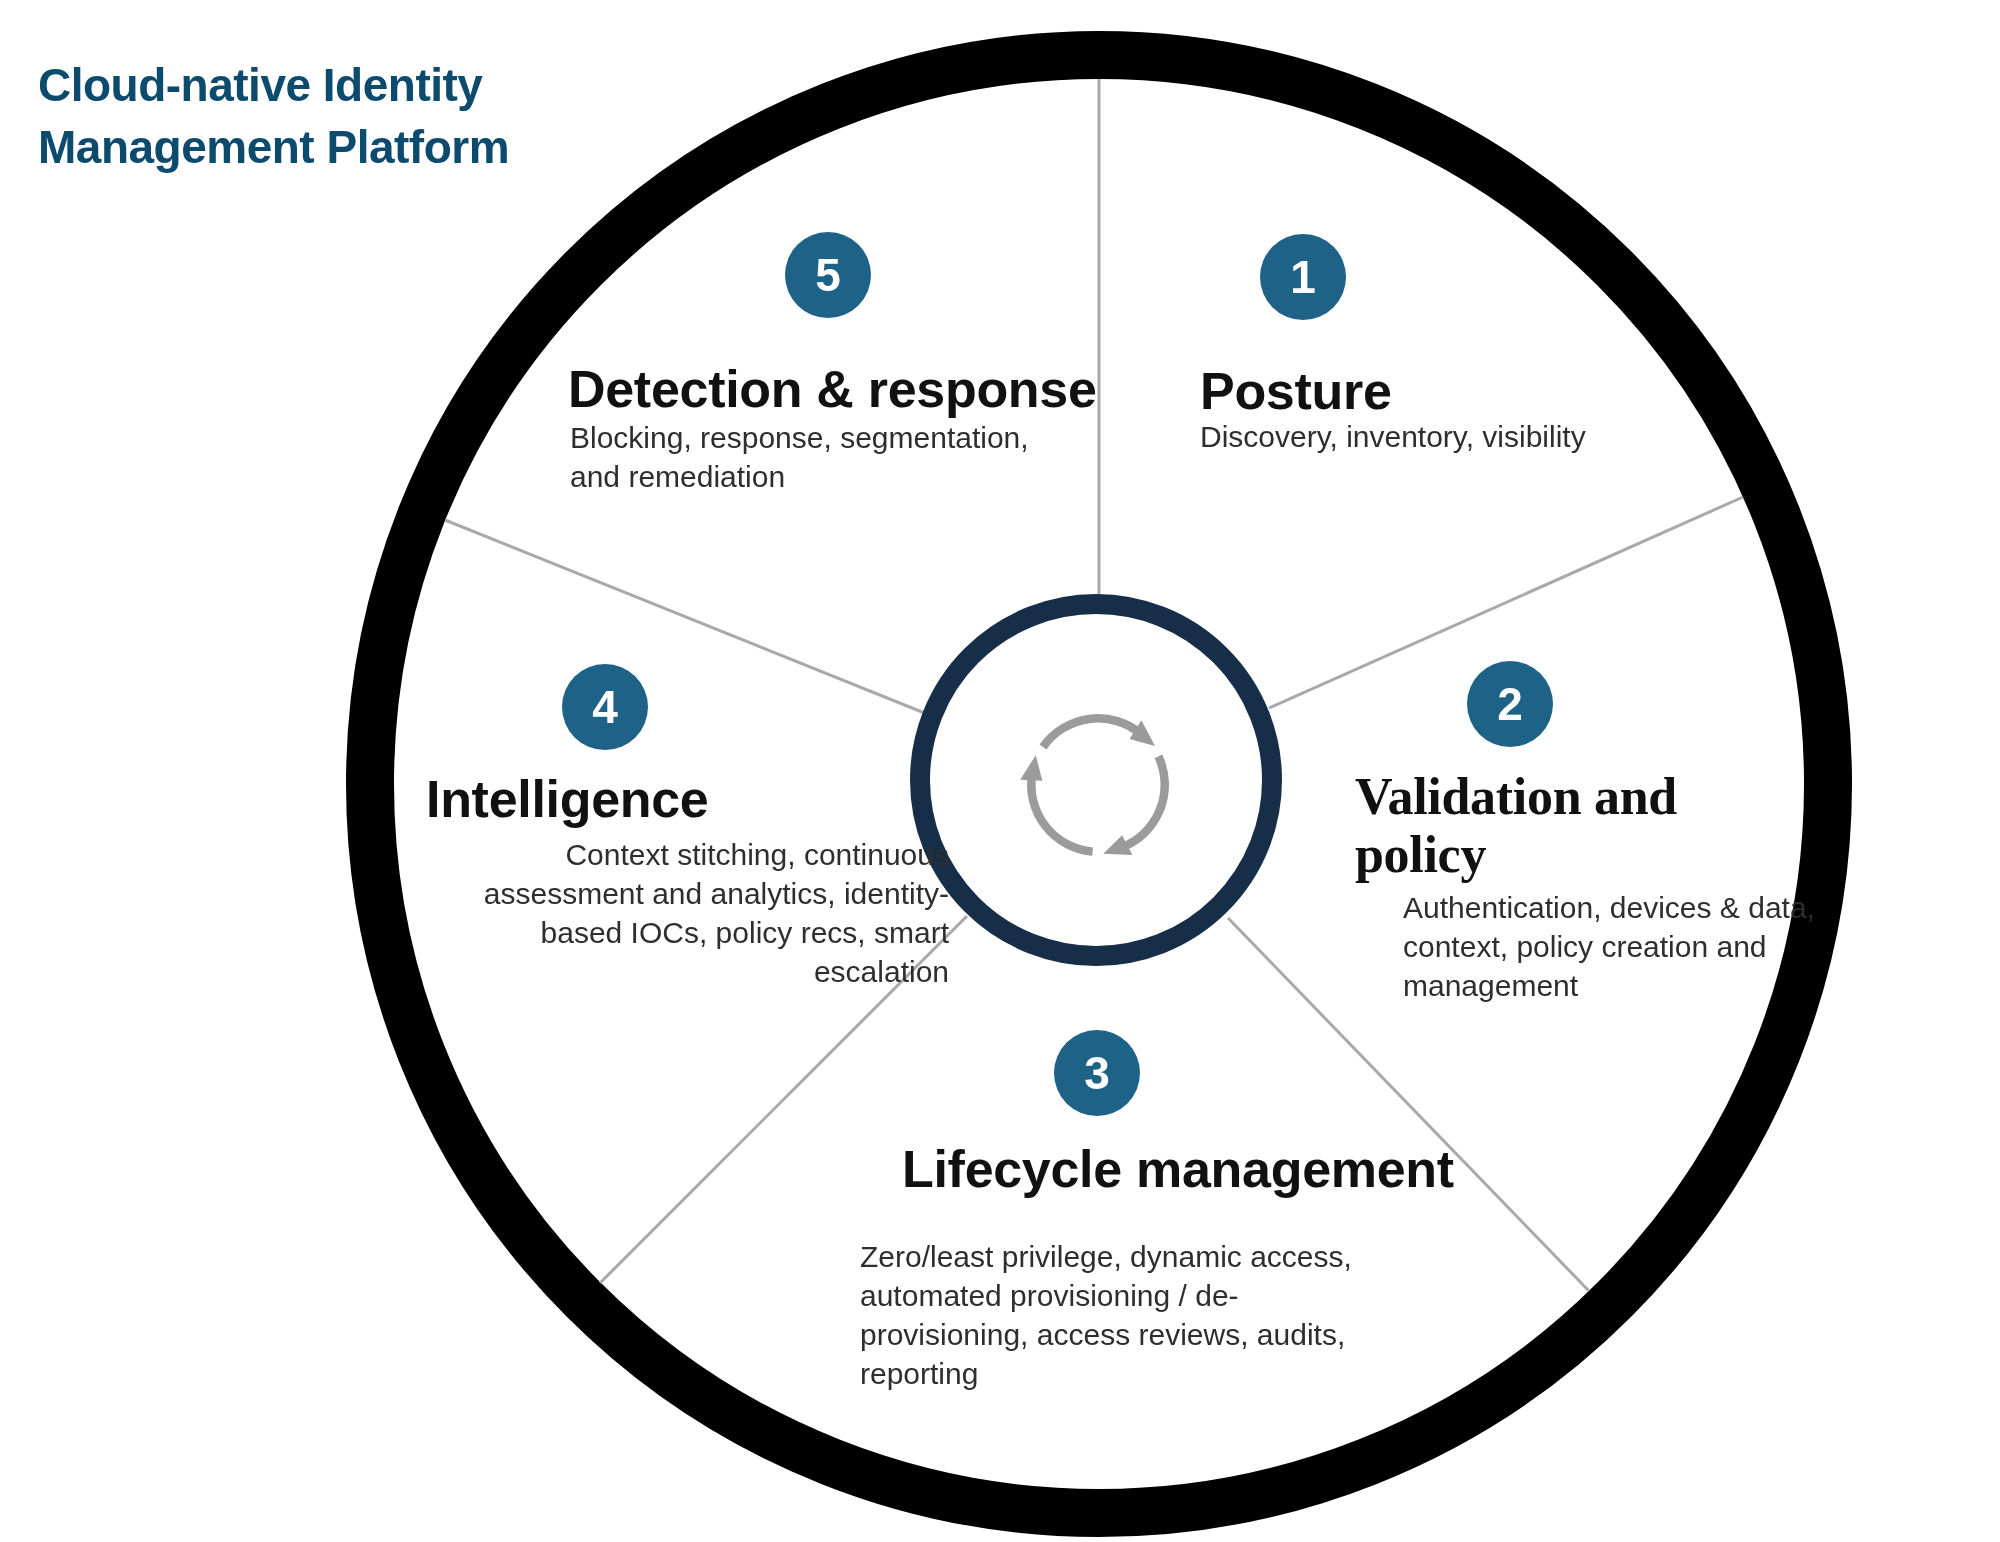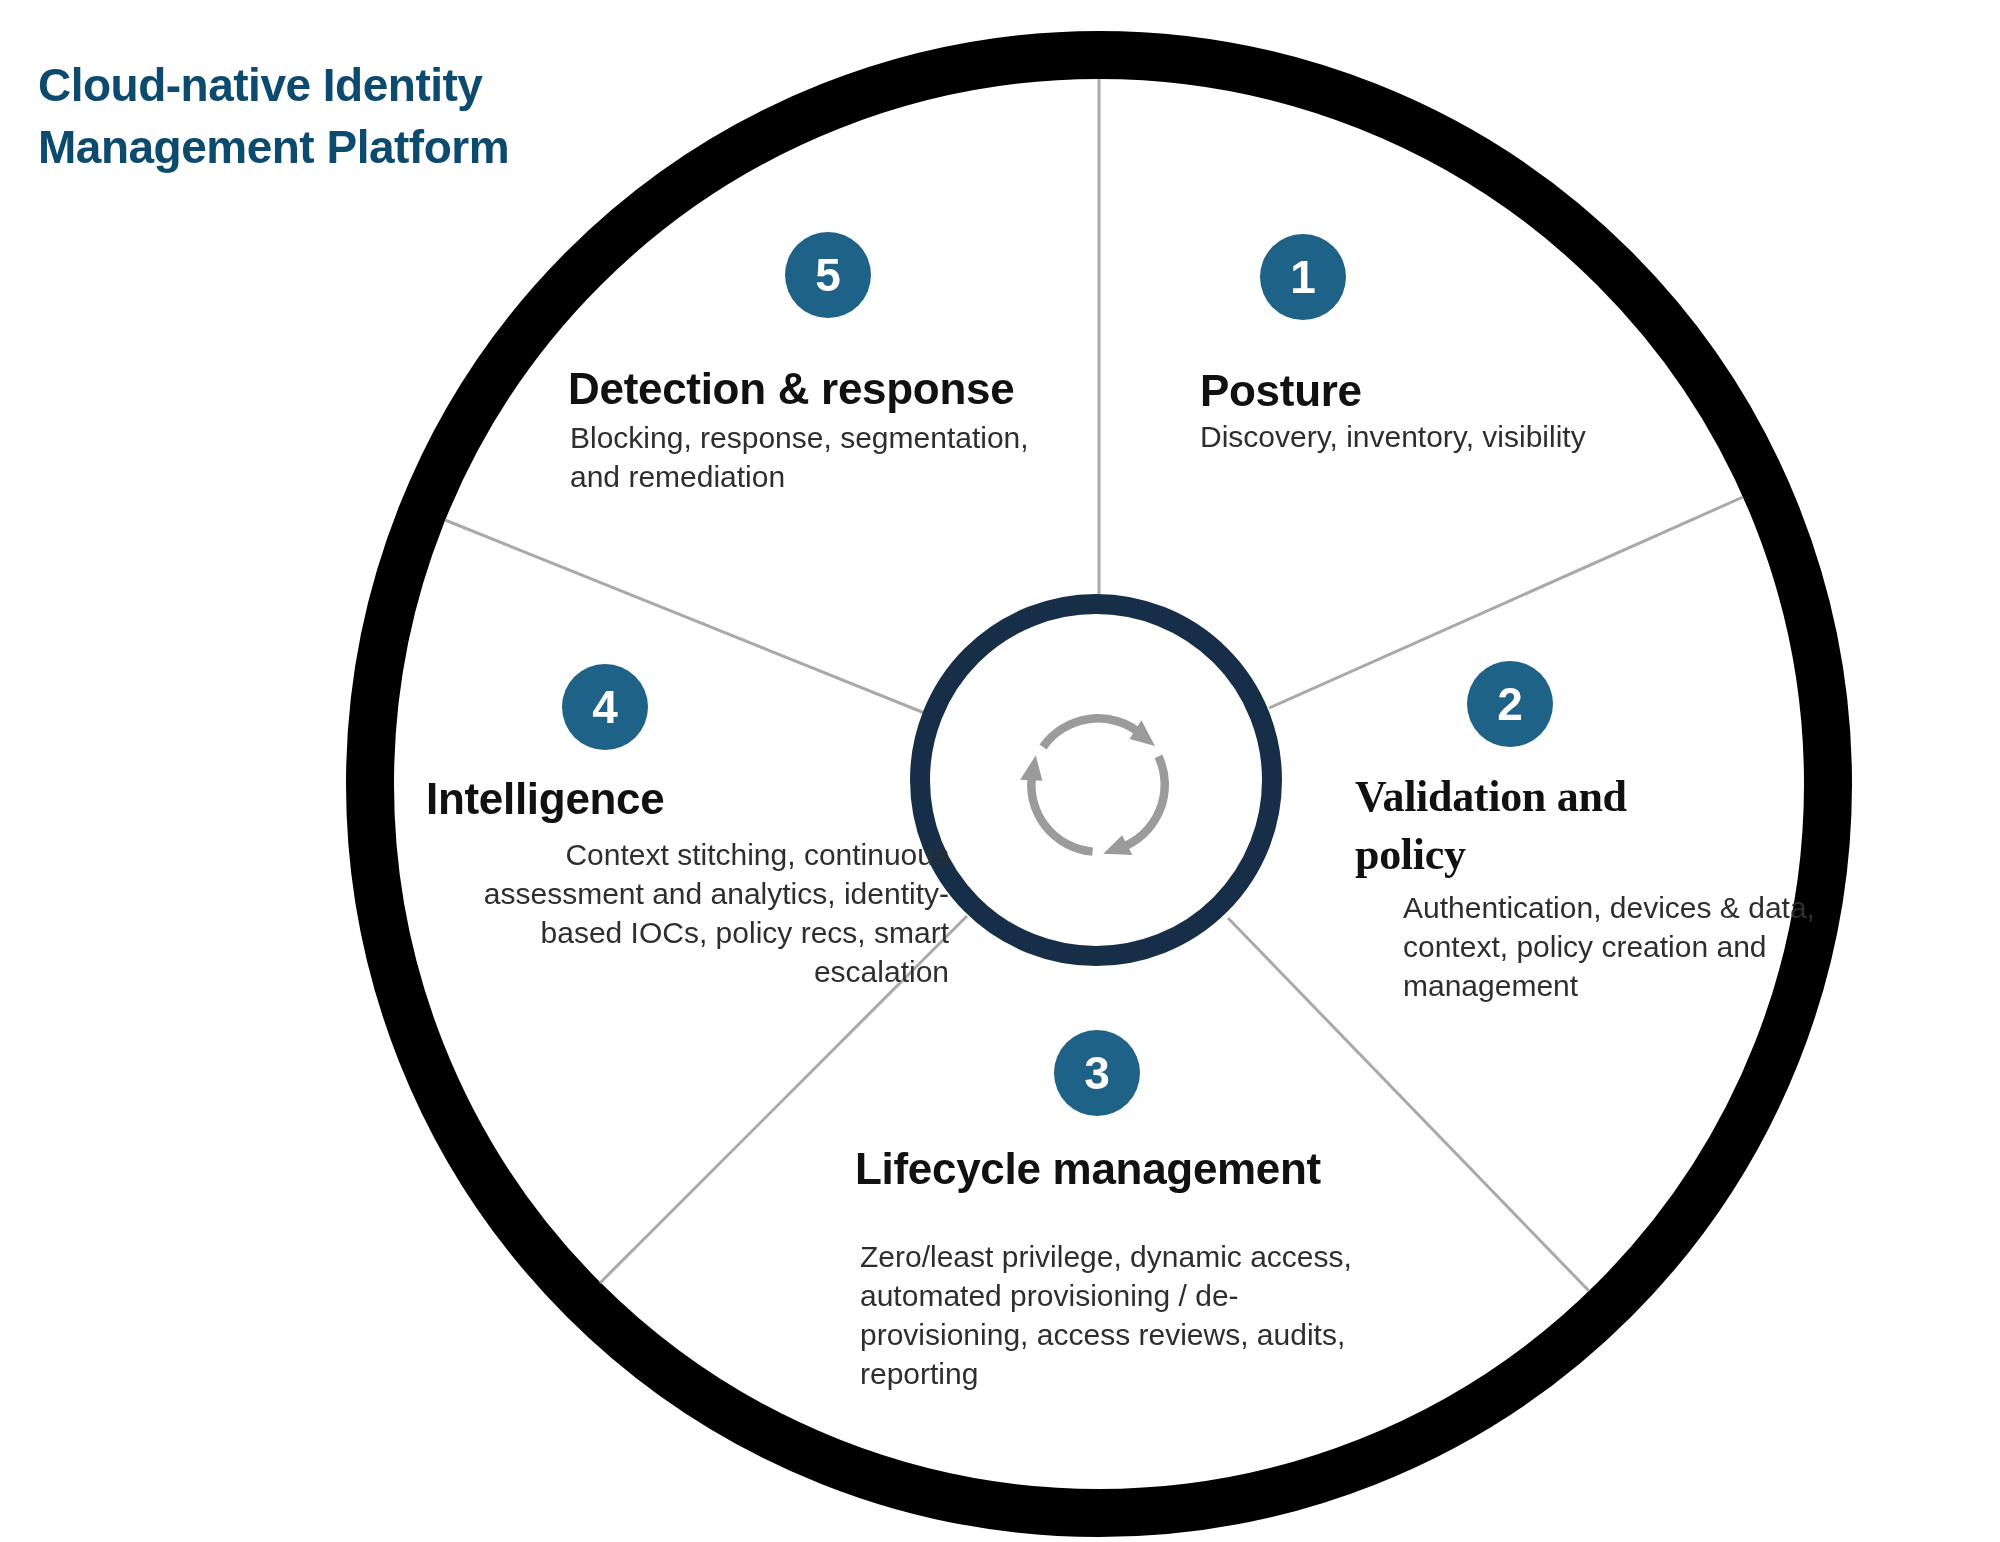--- a/index.html
+++ b/index.html
@@ -31,21 +31,21 @@
     color: #ffffff;
     display: flex;
     align-items: center;
     justify-content: center;
     font-size: 46px;
     font-weight: bold;
   }
   .seg-title {
     position: absolute;
     margin: 0;
-    font-size: 44px;
+    font-size: 52px;
     line-height: 58px;
     font-weight: bold;
     color: #111111;
     letter-spacing: -0.3px;
   }
   .seg-desc {
     position: absolute;
     margin: 0;
     font-size: 30px;
     line-height: 39px;
@@ -57,21 +57,21 @@
   .badge-3 { left: 1054px; top: 1030px; }
   .badge-4 { left: 562px;  top: 664px; }
   .badge-5 { left: 785px;  top: 232px; }
 
   .title-1 { left: 1200px; top: 362px;  width: 500px; }
   .desc-1  { left: 1200px; top: 417px;  width: 520px; }
 
   .title-2 { left: 1355px; top: 768px;  width: 330px; font-family: Liberation Serif, serif; }
   .desc-2  { left: 1355px; top: 888px;  width: 500px; margin-left: 48px; }
 
-  .title-3 { left: 855px;  top: 1140px; width: 580px; }
+  .title-3 { left: 902px;  top: 1140px; width: 580px; }
   .desc-3  { left: 860px;  top: 1202px; width: 540px; margin-top: 35px; }
 
   .title-4 { left: 426px;  top: 770px;  width: 420px; }
   .desc-4  { left: 449px;  top: 835px;  width: 500px; text-align: right; }
 
   .title-5 { left: 568px;  top: 360px;  width: 540px; }
   .desc-5  { left: 570px;  top: 418px;  width: 480px; }
 </style>
 </head>
 <body>

